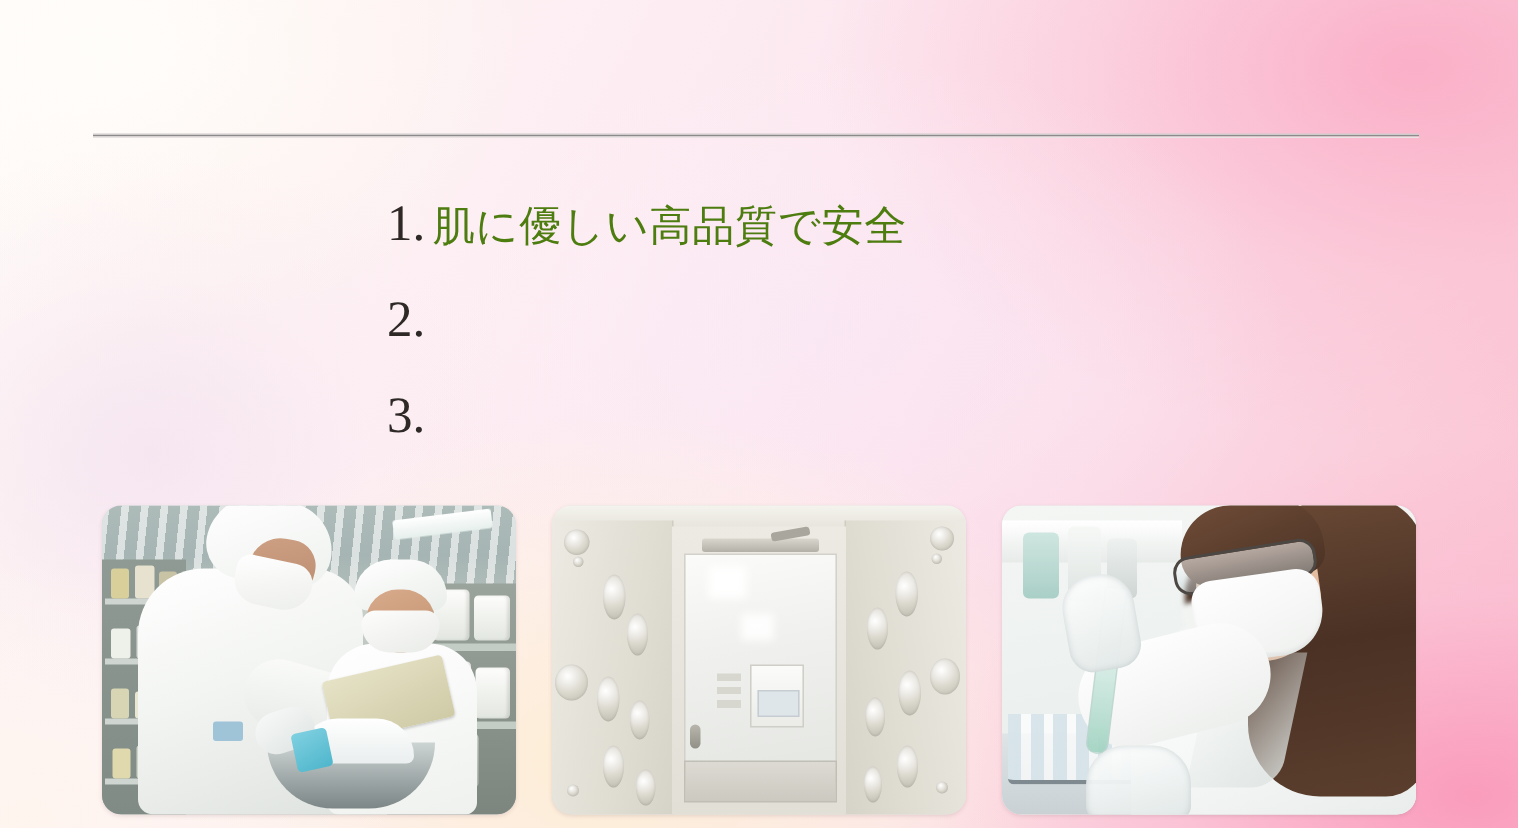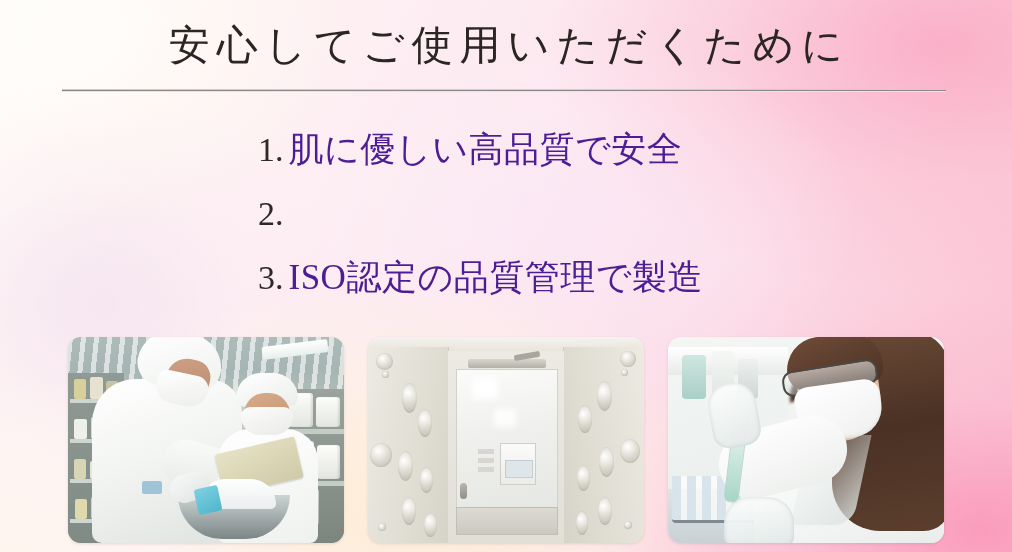--- a/index.html
+++ b/index.html
@@ -157,23 +157,23 @@
     white-space: nowrap;
   }
   .point-num {
     font-size: 34px;
     line-height: 44px;
     color: #2e2826;
     letter-spacing: 0px;
     margin-right: 5px;
   }
   .point-text {
-    font-size: 35px;
+    font-size: 28px;
     line-height: 44px;
-    color: #4c1d95;
+    color: #4d7c0f;
     letter-spacing: 0.5px;
   }
 
   
   .photo-row {
     position: absolute;
     left: 68px;
     top: 337px;
     width: 876px;
     height: 206px;
@@ -535,42 +535,40 @@
   <div class="bg-layer bg-base"></div>
   <div class="bg-layer bg-blob-e"></div>
   <div class="bg-layer bg-blob-a"></div>
   <div class="bg-layer bg-blob-f"></div>
   <div class="bg-layer bg-blob-d"></div>
   <div class="bg-layer bg-blob-c"></div>
   <div class="bg-layer bg-blob-b"></div>
   <div class="bg-layer bg-blob-g"></div>
 
   <div class="header">
-    <div class="page-title">安心してご使用いただくために</div>
     <div class="divider">
       <div class="line-top"></div>
       <div class="line-mid"></div>
       <div class="line-bot"></div>
     </div>
   </div>
 
   <div class="points">
 
     <div class="point-row">
       <span class="point-num">1.</span>
       <span class="point-text">肌に優しい高品質で安全</span>
     </div>
 
     <div class="point-row">
       <span class="point-num">2.</span>
     </div>
 
     <div class="point-row">
       <span class="point-num">3.</span>
-      <span class="point-text">ISO認定の品質管理で製造</span>
     </div>
 
   </div>
 
   <div class="photo-row">
 
     <div class="photo-card">
       <div class="photo-inner">
         <div class="ph1-bg"></div>
         <div class="ph1-ceiling"></div>

